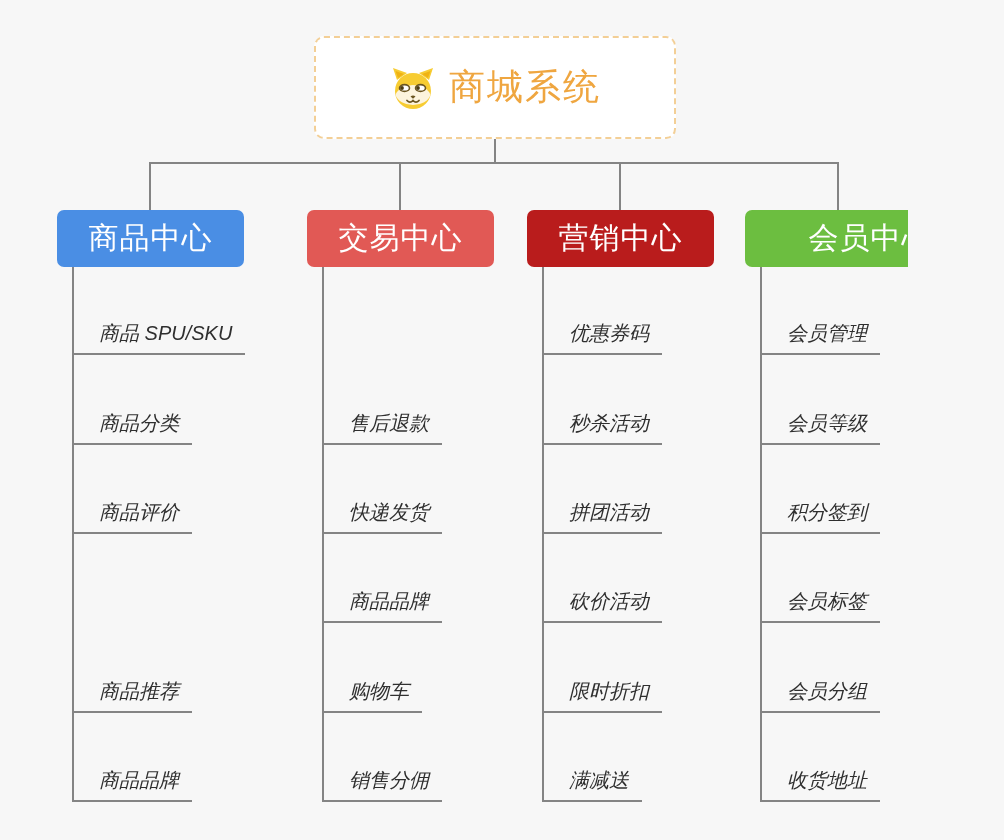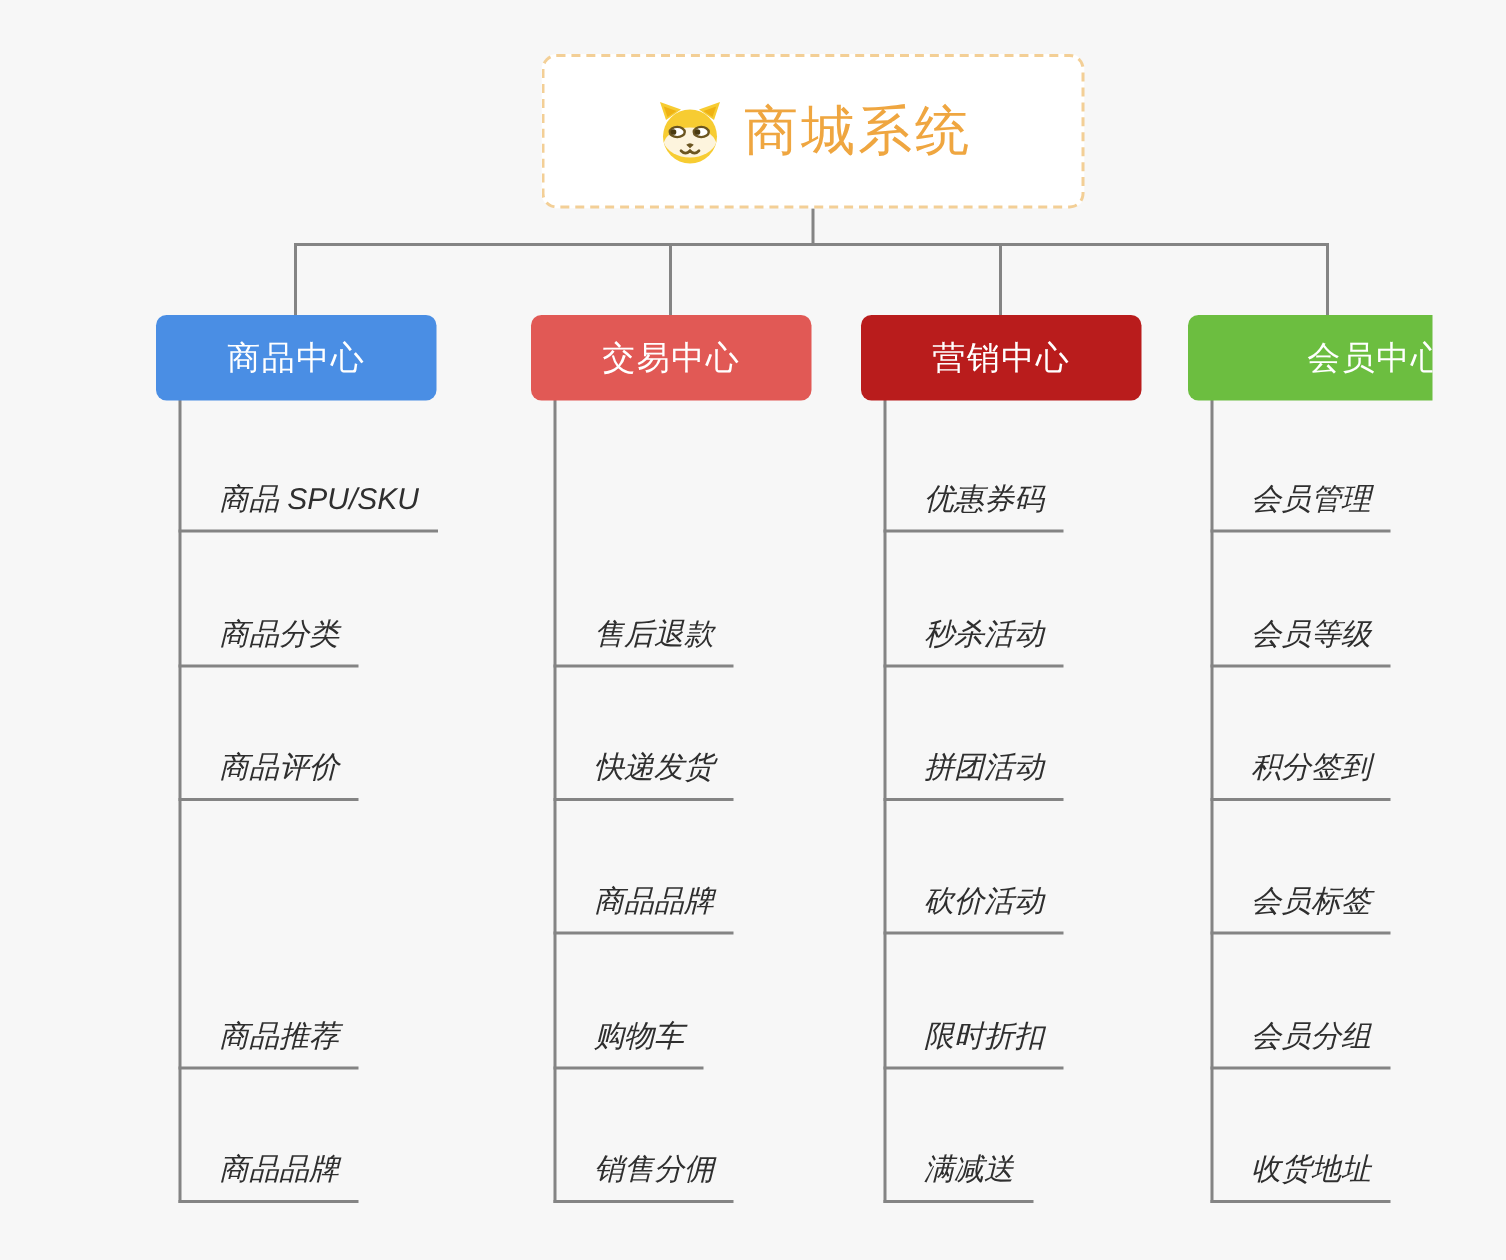--- a/index.html
+++ b/index.html
@@ -1,37 +1,37 @@
 <!DOCTYPE html>
 <html><head>
 <meta charset="utf-8">
 <style>
   html,body{margin:0;padding:0;}
   body{background:#f7f7f7;font-family:"Liberation Sans","DejaVu Sans",sans-serif;}
-  .canvas{position:relative;width:908px;height:840px;background:#f7f7f7;overflow:hidden;margin-left:47px;}
+  .canvas{position:relative;width:908px;height:840px;background:#f7f7f7;overflow:hidden;}
 
   
   .line{position:absolute;background:#848484;}
   .root-stub{left:494px;top:139px;width:2px;height:24px;}
   .bus{left:149px;top:162px;width:690px;height:2px;}
   .stub{top:162px;width:2px;height:49px;}
   .s0{left:149px}.s1{left:399px}.s2{left:619px}.s3{left:837px}
   .trunk{top:266px;width:2px;height:536px;}
   .t0{left:72px}.t1{left:322px}.t2{left:542px}.t3{left:760px}
 
   
   .root{position:absolute;left:314px;top:36px;width:362px;height:103px;
         background:#ffffff;border:2px dashed #f3cf96;border-radius:10px;
         box-sizing:border-box;display:flex;align-items:center;justify-content:center;gap:12px;}
   .root-title{color:#efa640;font-size:36px;letter-spacing:2px;}
   .mascot{width:48px;height:44px;display:block;}
 
   
   .hdr{position:absolute;top:210px;width:187px;height:57px;border-radius:7px;
-       color:#ffffff;font-size:22px;display:flex;align-items:center;justify-content:center;
+       color:#ffffff;font-size:30px;display:flex;align-items:center;justify-content:center;
        letter-spacing:1px;}
   .h0{left:57px}.h1{left:307px}.h2{left:527px}.h3{left:745px}
 
   
   .leaf{position:absolute;white-space:nowrap;padding:0 13px 8px 27px;
         border-bottom:2px solid #848484;font-size:20px;line-height:24px;color:#2f2f2f;font-style:italic;}
   .c0{left:72px}.c1{left:322px}.c2{left:542px}.c3{left:760px}
   .r0{top:321px}.r1{top:411px}.r2{top:500px}.r3{top:589px}.r4{top:679px}.r5{top:768px}
 </style>
 </head>

